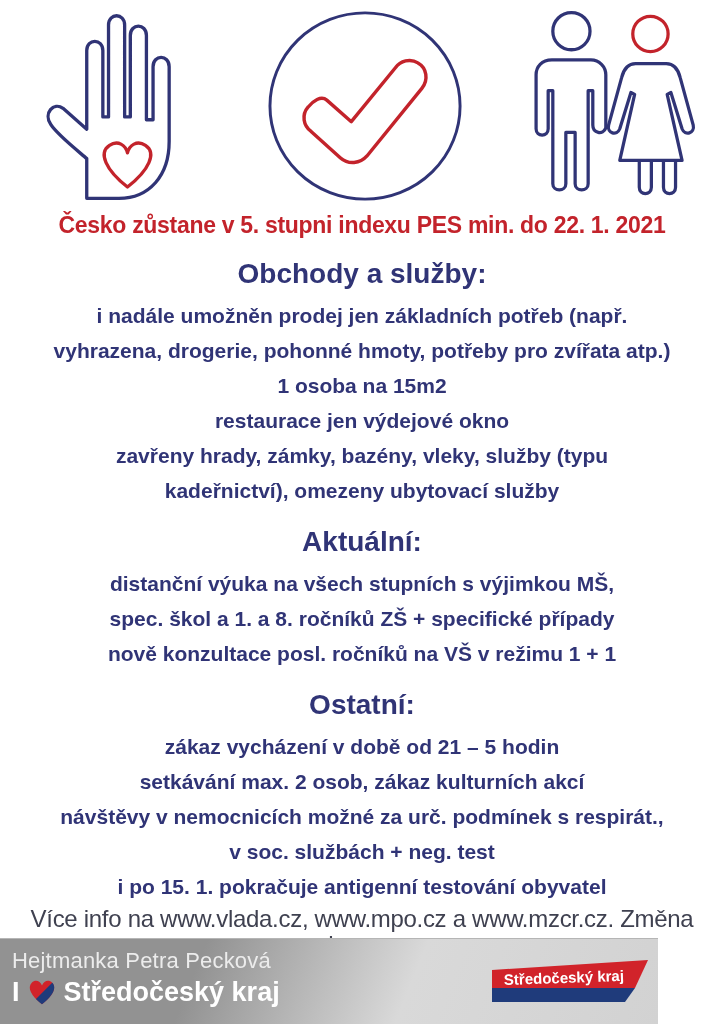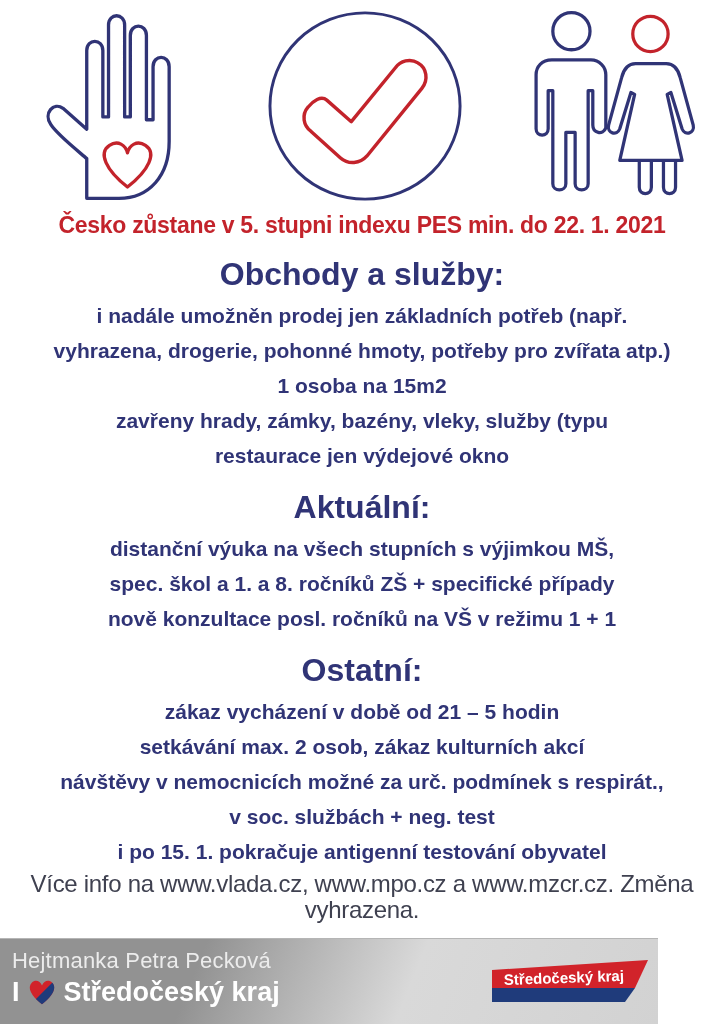--- a/index.html
+++ b/index.html
@@ -21,21 +21,21 @@
   .title{
     margin:14px 0 0;text-align:center;color:var(--red);
     font-size:30px;line-height:32px;font-weight:bold;letter-spacing:-0.5px;
   }
   .subtitle{
     margin:12px 0 0;text-align:center;color:var(--red);
     font-size:23px;line-height:26px;font-weight:bold;letter-spacing:-0.3px;
   }
   .section-heading{
     margin:14px 0 2px;text-align:center;color:var(--navy);
-    font-size:32px;line-height:44px;font-weight:bold;
+    font-size:28px;line-height:44px;font-weight:bold;
   }
   .section-line{
     margin:4px;text-align:center;color:var(--navy);
     font-size:21px;line-height:31px;font-weight:bold;white-space:nowrap;
   }
   .info-line{
     margin:4px 0 0;text-align:center;color:var(--info-gray);
     font-size:24px;line-height:26px;font-weight:normal;letter-spacing:-0.3px;
   }
   .footer-bar{
@@ -79,22 +79,23 @@
     </svg>
   </div>
 
   <div class="subtitle">Česko zůstane v 5. stupni indexu PES min. do 22. 1. 2021</div>
 
   <div>
     <div class="section-heading">Obchody a služby:</div>
     <p class="section-line">i nadále umožněn prodej jen základních potřeb (např.</p>
     <p class="section-line">vyhrazena, drogerie, pohonné hmoty, potřeby pro zvířata atp.)</p>
     <p class="section-line">1 osoba na 15m2</p>
+    <p class="section-line">restaurace jen výdejové okno</p>
     <p class="section-line">zavřeny hrady, zámky, bazény, vleky, služby (typu</p>
-    <p class="section-line">restaurace jen výdejové okno</p>
+    <p class="section-line">kadeřnictví), omezeny ubytovací služby</p>
   </div>
 
   <div>
     <div class="section-heading">Aktuální:</div>
     <p class="section-line">distanční výuka na všech stupních s výjimkou MŠ,</p>
     <p class="section-line">spec. škol a 1. a 8. ročníků ZŠ + specifické případy</p>
     <p class="section-line">nově konzultace posl. ročníků na VŠ v režimu 1 + 1</p>
   </div>
 
   <div>

